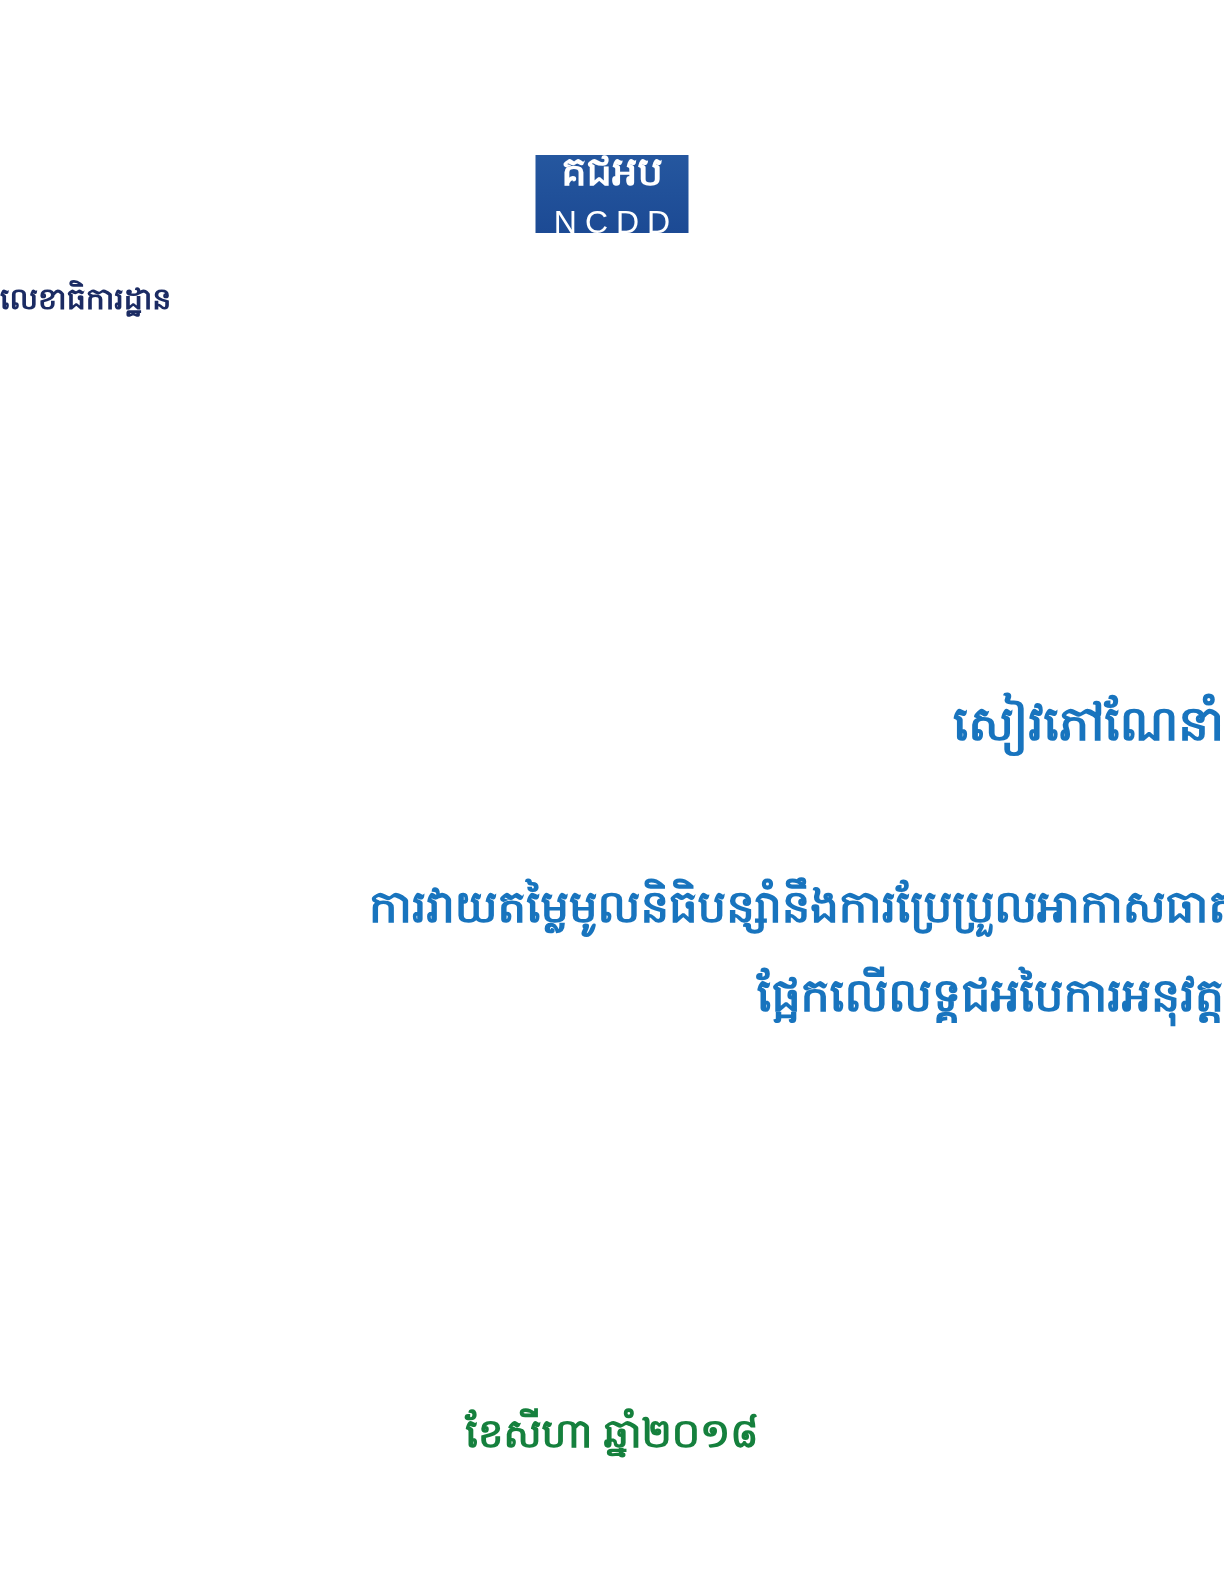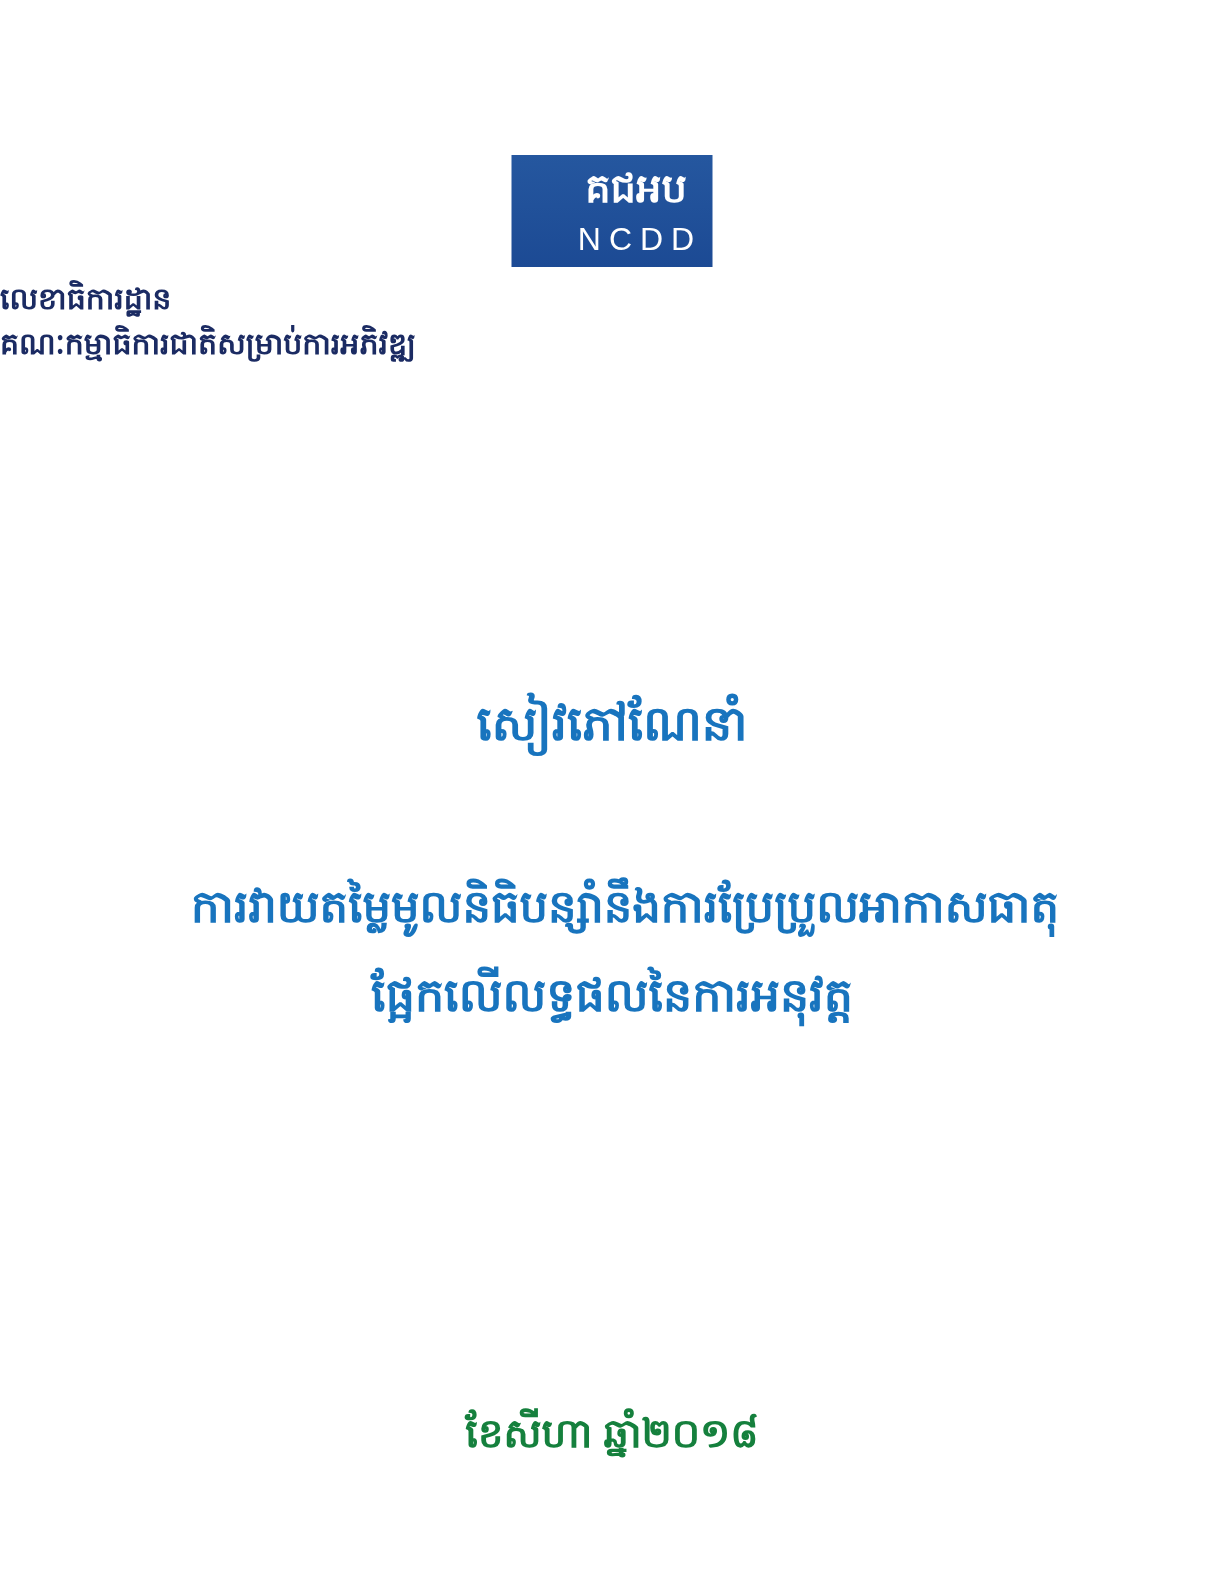--- a/index.html
+++ b/index.html
@@ -16,29 +16,28 @@
     font-family: "Liberation Sans", sans-serif;
     overflow: hidden;
   }
   
   .logo {
     position: absolute;
     top: 155px;
     left: 50%;
     transform: translateX(-50%);
     width: 153px;
-    height: 112px;
+    height: 78px;
     background: #1F4E9A;
     background: linear-gradient(180deg, #25579F 0%, #1C4A94 100%);
     color: #ffffff;
     display: flex;
     flex-direction: column;
     align-items: center;
     justify-content: center;
-    padding-left: 48px;
   }
   .logo-khmer {
     font-size: 40px;
     font-weight: bold;
     line-height: 1.05;
     white-space: nowrap;
   }
   .logo-latin {
     font-size: 32px;
     font-weight: 500;
@@ -58,21 +57,21 @@
     color: #1B2B63;
     font-weight: bold;
     font-size: 30px;
     line-height: 45px;
   }
   
   .title-line {
     position: absolute;
     left: 0;
     width: 100%;
-    text-align: center;
+    text-align: right;
     color: #1874BE;
     font-weight: bold;
     white-space: nowrap;
   }
   .title-line-1 { top: 693px; font-size: 48px; }
   .title-line-2 { top: 788px; font-size: 46px; }
   .title-line-3 { top: 878px; font-size: 45px; padding-left: 13px; }
   .title-line-4 { top: 966px; font-size: 46px; }
   
   .footer-date {
@@ -91,25 +90,24 @@
 
 <div class="page">
 
   <div class="logo">
     <div class="logo-khmer">គជអប</div>
     <div class="logo-latin">NCDD</div>
   </div>
 
   <div class="org-block">
     <div>លេខាធិការដ្ឋាន</div>
-    <div>គណៈកម្មាធិការជាតិសម្រាប់ការអភិវឌ្ឍ</div>
   </div>
 
   <div class="title-line title-line-1">សៀវភៅណែនាំ</div>
 
 
   <div class="title-line title-line-3">ការវាយតម្លៃមូលនិធិបន្សាំនឹងការប្រែប្រួលអាកាសធាតុ</div>
 
-  <div class="title-line title-line-4">ផ្អែកលើលទ្ធផលនៃការអនុវត្ត</div>
+  <div class="title-line title-line-4">ផ្អែកលើលទ្គជអបៃការអនុវត្ត</div>
 
   <div class="footer-date">ខែសីហា ឆ្នាំ២០១៨</div>
 
 </div>
 
 </body></html>

